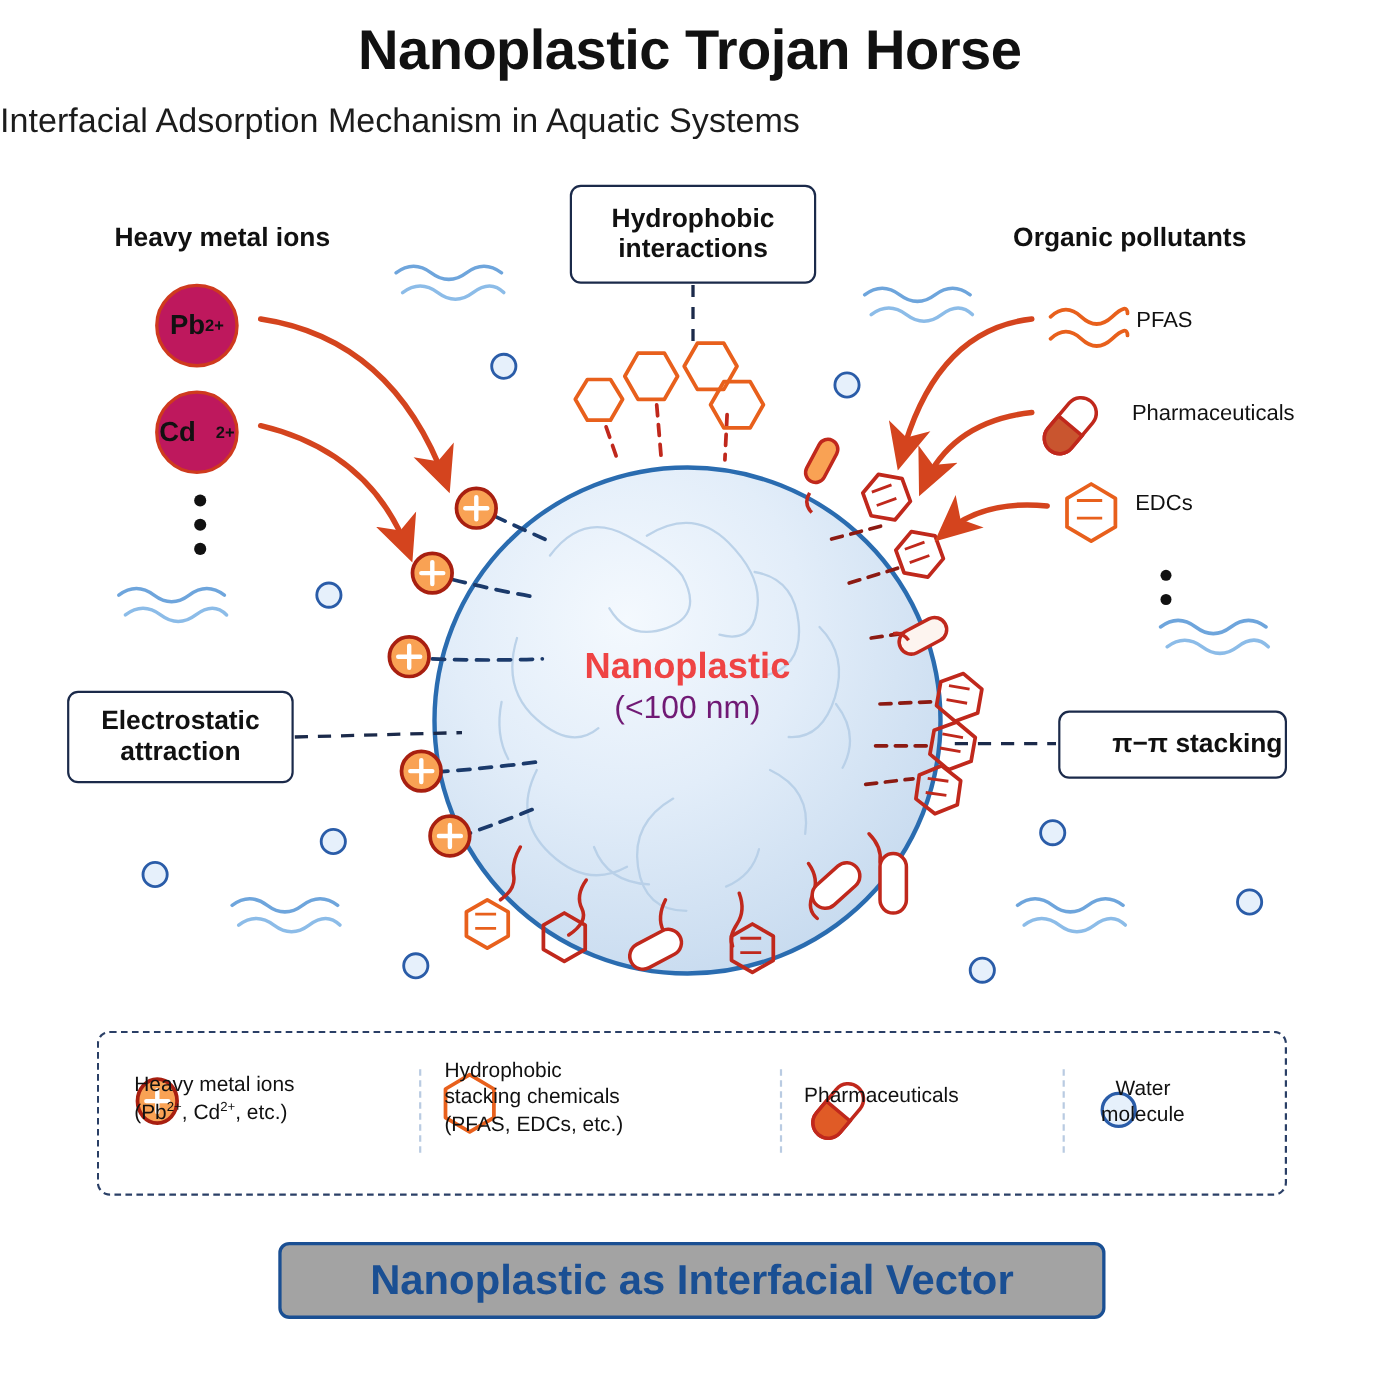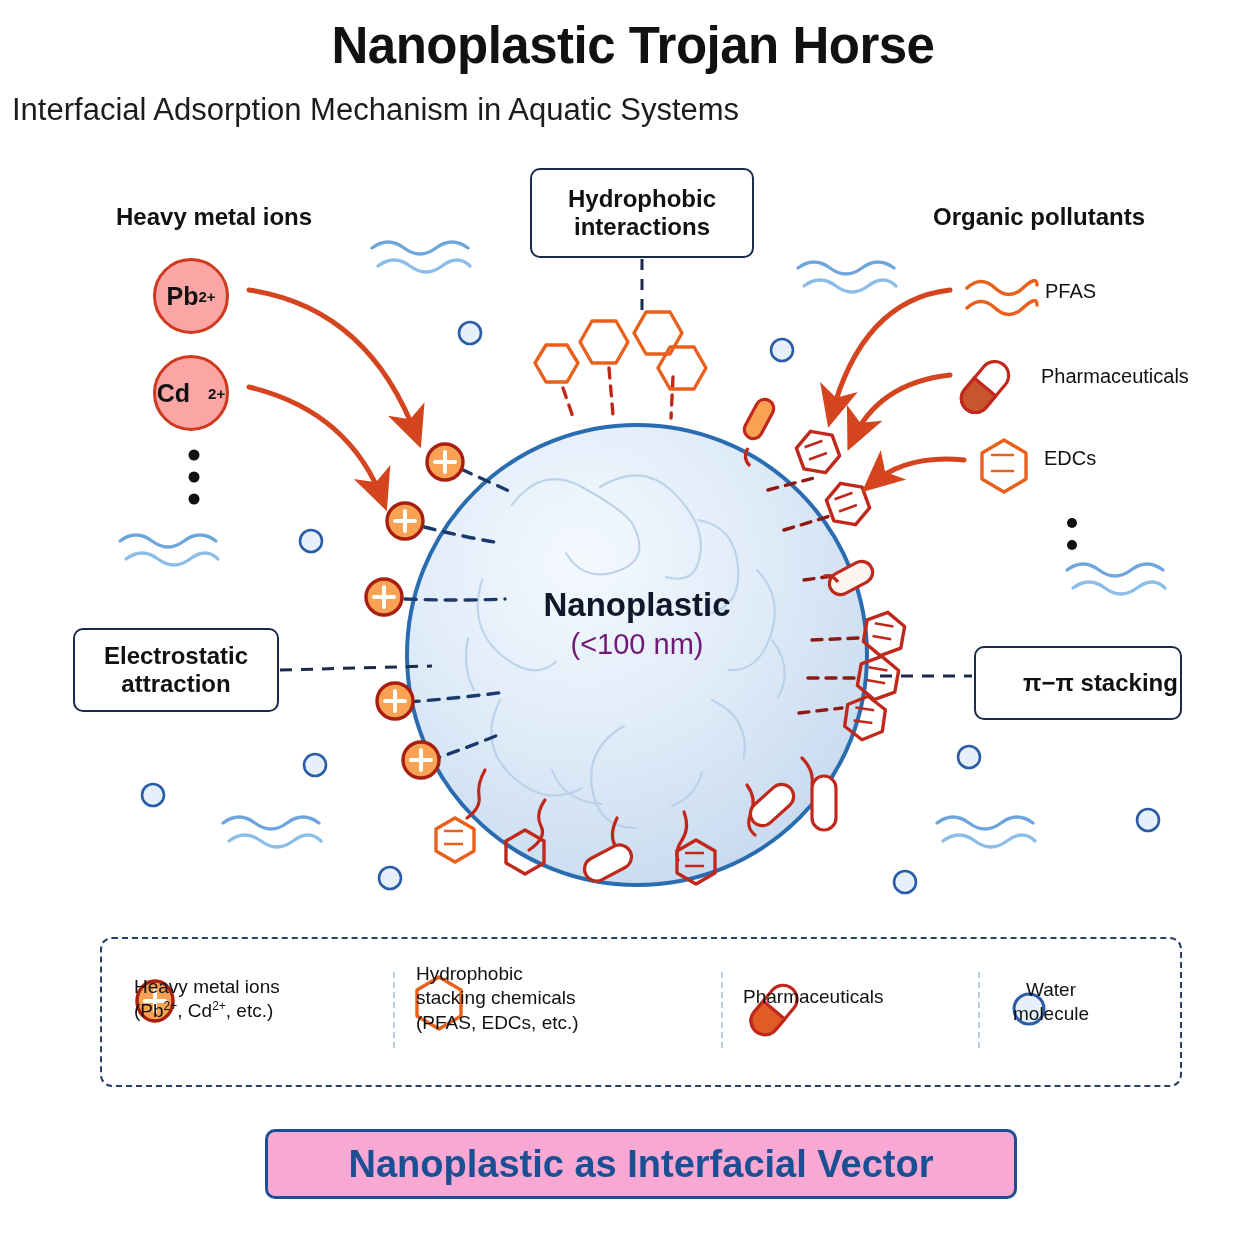--- a/index.html
+++ b/index.html
@@ -3,21 +3,21 @@
 <meta charset="utf-8">
 <style>
   html,body{margin:0;padding:0;background:#ffffff;}
   body{
     width:1254px;height:1254px;
     font-family:"Liberation Sans",sans-serif;
     color:#111;
     position:relative;
     overflow:hidden;
   }
-  #stage{position:absolute;inset:0;margin-left:12px;}
+  #stage{position:absolute;inset:0;}
   svg#scene{position:absolute;left:0;top:0;width:1254px;height:1254px;}
 
   
   .title{
     position:absolute;left:0;right:0;top:16px;
     text-align:center;
     font-size:51px;font-weight:bold;letter-spacing:-0.5px;
     color:#111;
   }
   .subtitle{
@@ -42,26 +42,26 @@
     border:2.5px solid #1b2a4a;
     border-radius:10px;
     display:flex;align-items:center;justify-content:center;
     text-align:center;
     font-size:24px;font-weight:bold;line-height:1.18;
     color:#111;
     box-sizing:border-box;
   }
   #callout-hydrophobic{left:518px;top:168px;width:224px;height:90px;}
   #callout-electrostatic{left:61px;top:628px;width:206px;height:84px;}
-  #callout-pipi{left:962px;top:646px;width:208px;height:74px;padding-left:45px;}
+  #callout-pipi{left:962px;top:646px;width:208px;height:62px;padding-left:45px;}
 
   
   .ion-bubble{
     position:absolute;width:76px;height:76px;border-radius:50%;
-    background:#fca5a5;border:3px solid #cf3a1e;
+    background:#be185d;border:3px solid #cf3a1e;
     display:flex;align-items:center;justify-content:center;
     font-size:25px;font-weight:bold;color:#111;
     box-sizing:border-box;
   }
   #ion-pb{left:141px;top:258px;}
   #ion-cd{left:141px;top:355px;gap:18px;}
   .ion-bubble sup{font-size:15px;}
 
   
   .poll-label{
@@ -69,21 +69,21 @@
   }
   #poll-pfas{left:1033px;top:280px;}
   #poll-pharma{left:1029px;top:365px;}
   #poll-edcs{left:1032px;top:447px;}
 
   
   #sphere-label{
     position:absolute;left:433px;top:586px;width:384px;text-align:center;
     pointer-events:none;
   }
-  #sphere-label .l1{font-size:33px;font-weight:bold;color:#0f172a;display:block;}
+  #sphere-label .l1{font-size:33px;font-weight:bold;color:#ef4444;display:block;}
   #sphere-label .l2{font-size:29px;font-weight:400;color:#701a75;display:block;margin-top:4px;}
 
   
   #legend-box{
     position:absolute;left:88px;top:937px;width:1082px;height:150px;
     border:2.5px dashed #2a3f66;border-radius:12px;box-sizing:border-box;
   }
   .leg-item{position:absolute;display:flex;align-items:center;gap:14px;}
   .leg-text{font-size:19px;line-height:1.28;color:#111;}
   .leg-text sup{font-size:12px;}
@@ -92,21 +92,21 @@
   #leg-pharma{left:731px;top:985px;}
   #leg-water{left:1001px;top:978px;text-align:center;}
   .leg-div{position:absolute;width:0;border-left:2px dashed #b9cbe2;height:76px;}
   #div1{left:381px;top:972px;}
   #div2{left:709px;top:972px;}
   #div3{left:966px;top:972px;}
 
   
   #banner{
     position:absolute;left:253px;top:1129px;width:752px;height:70px;
-    border:3px solid #1a4f93;border-radius:10px;background:#f9a8d4;
+    border:3px solid #1a4f93;border-radius:10px;background:#a3a3a3;
     display:flex;align-items:center;justify-content:center;
     font-size:38px;font-weight:bold;color:#1a4f93;
     box-sizing:border-box;
   }
 </style>
 </head>
 <body>
 
 <div id="stage">
 

